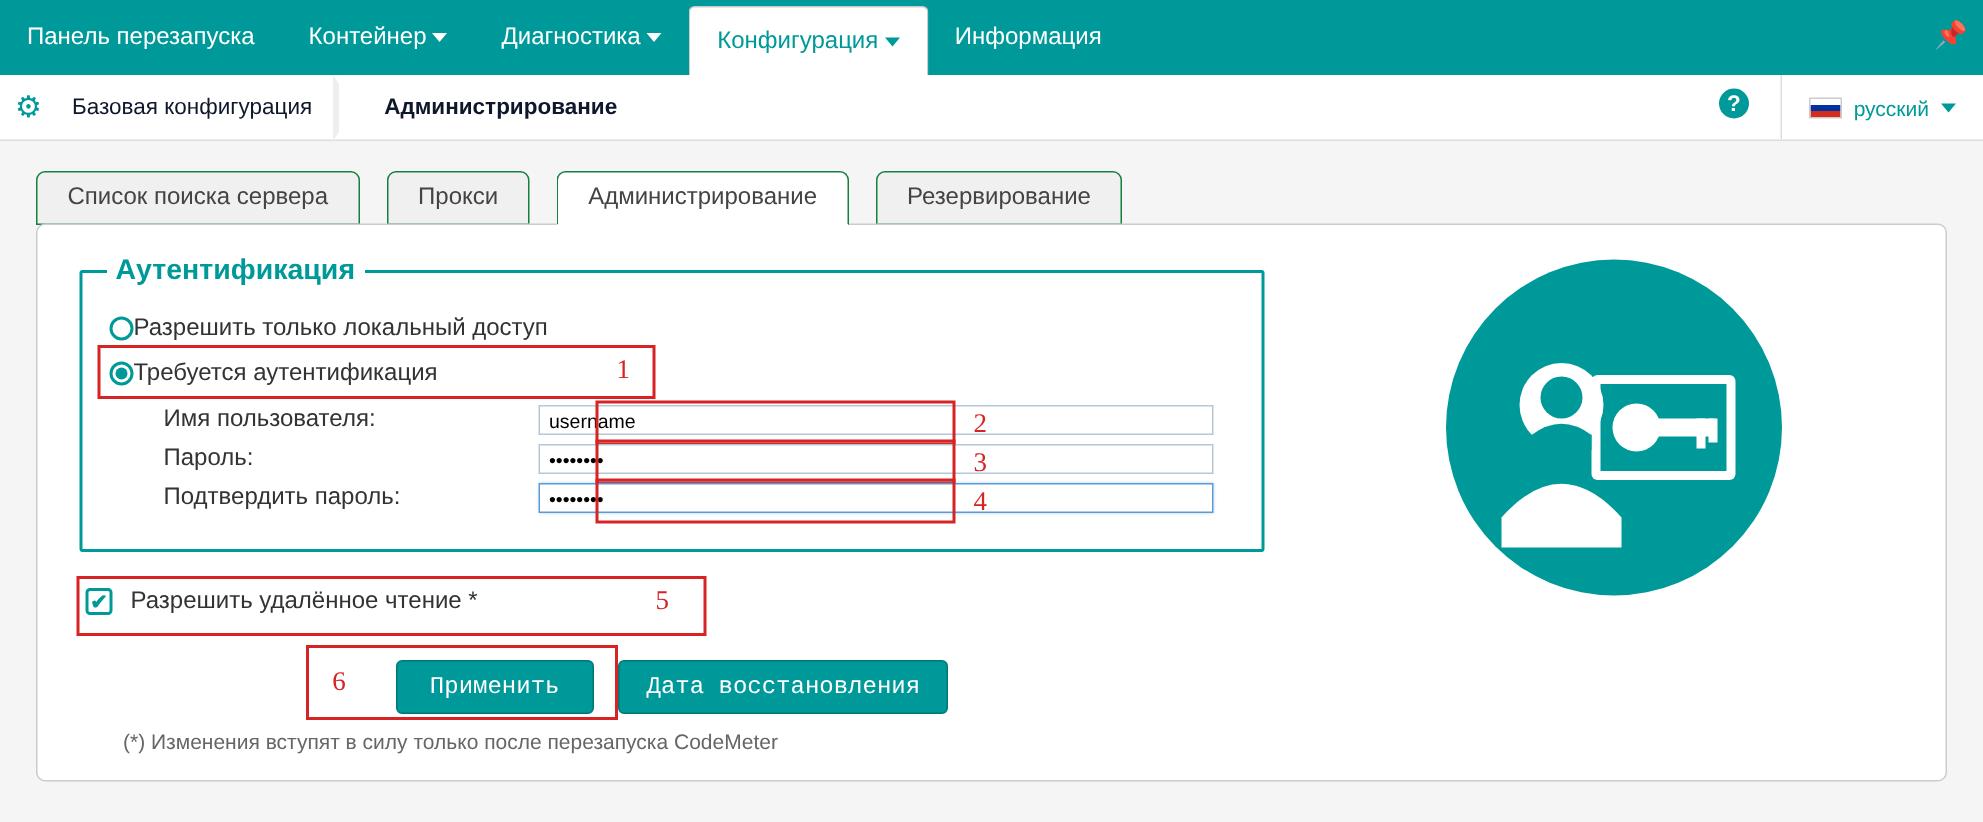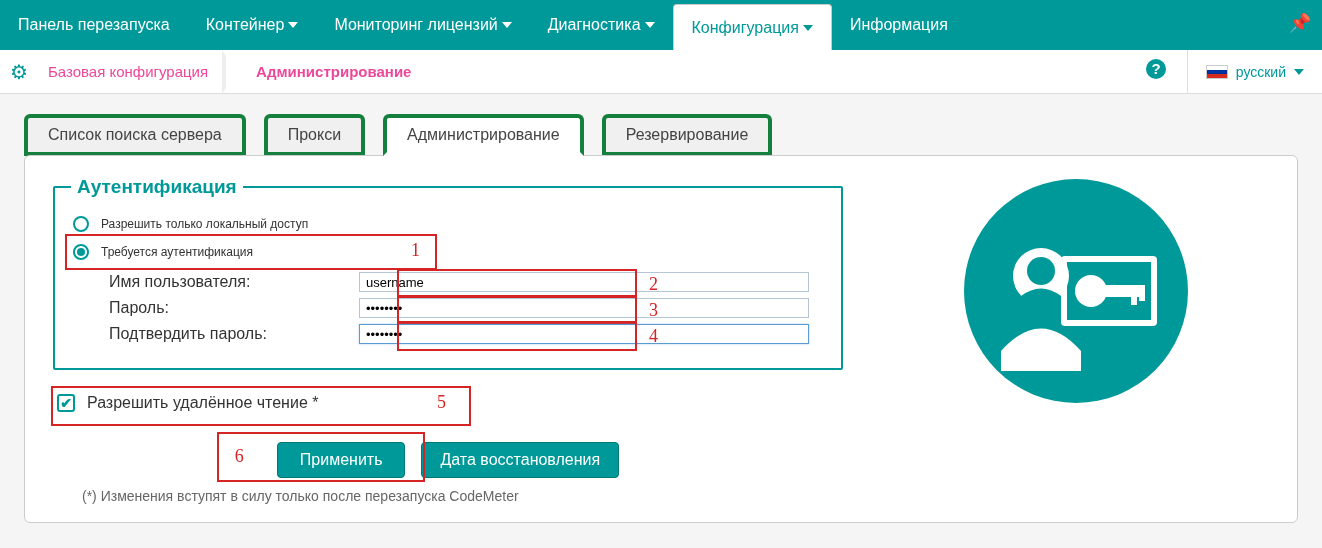--- a/index.html
+++ b/index.html
@@ -7,84 +7,80 @@
   
   .topnav { background: #009999; display: flex; align-items: stretch; height: 50px; position: relative; }
   .topnav-item { padding: 0 18px; color: #fff; font-size: 16px; display: flex; align-items: center; cursor: pointer; gap: 4px; }
   .topnav-item.active { background: #fff; color: #009999; border-radius: 4px 4px 0 0; margin-top: 4px; height: 46px; border: 1px solid #ccc; border-bottom: none; }
   .topnav-item.active .chev { border-top-color: #009999; }
   .chev { width: 0; height: 0; border-left: 5px solid transparent; border-right: 5px solid transparent; border-top: 6px solid #fff; display: inline-block; }
   .pin-icon { position: absolute; right: 10px; top: 12px; color: #80d0d0; font-size: 18px; }
 
   .breadcrumb-bar { background: #fff; display: flex; align-items: center; height: 44px; border-bottom: 1px solid #ddd; padding: 0 0 0 10px; position: relative; }
   .gear-ico { color: #009999; font-size: 20px; margin-right: 8px; }
-  .crumb { color: #ec4899; font-size: 15px; padding: 0 12px; position: relative; display: flex; align-items: center; height: 100%; }
+  .crumb { color: #0f172a; font-size: 15px; padding: 0 12px; position: relative; display: flex; align-items: center; height: 100%; }
   .crumb.first { border-right: none; }
   .crumb-sep { width: 0; height: 0; border-top: 22px solid transparent; border-bottom: 22px solid transparent; border-left: 14px solid #eee; margin: 0 2px; }
   .crumb-sep-inner { width: 0; height: 0; border-top: 18px solid transparent; border-bottom: 18px solid transparent; border-left: 12px solid #fff; margin-left: -12px; margin-right: 6px; }
   .crumb.bold { font-weight: 600; }
   .help-ico { margin-left: auto; color: #009999; font-size: 22px; padding-right: 20px; }
   .lang-sel { display: flex; align-items: center; gap: 8px; padding: 17px 18px; color: #009999; border-left: 1px solid #ddd; height: 100%; cursor: pointer; }
   .flag { width: 22px; height: 14px; background: linear-gradient(to bottom, #fff 33%, #0033a0 33%, #0033a0 66%, #d52b1e 66%); border: 1px solid #ccc; }
 
   .page { padding: 20px 24px 10px 24px; }
   .tab-row { display: flex; gap: 18px; margin-bottom: 0; }
-  .tab { background: #f0f0f0; border: 4px solid #15803d; border-radius: 6px 6px 0 0; padding: 8px 20px; font-size: 16px; color: #444; cursor: pointer; }
+  .tab { background: #f0f0f0; border: 1px solid #15803d; border-radius: 6px 6px 0 0; padding: 8px 20px; font-size: 16px; color: #444; cursor: pointer; }
   .tab.active { background: #fff; border-bottom-color: #fff; position: relative; z-index: 2; }
 
   .panel { background: #fff; border: 1px solid #ccc; border-radius: 6px; padding: 20px 28px 18px 28px; margin-top: -1px; position: relative; }
 
   .columns { display: flex; gap: 40px; }
   .left-col { flex: 0 0 790px; }
   .right-col { flex: 1; display: flex; justify-content: center; align-items: flex-start; }
 
   fieldset.auth { border: 2px solid #009999; border-radius: 2px; padding: 12px 5px 18px 16px; }
   fieldset.auth legend { color: #009999; font-size: 19px; font-weight: 600; padding: 0 6px; }
 
-  .radio-row { display: flex; align-items: center; gap: 12px; padding: 6px 2px; font-size: 12px; cursor: pointer; }
+  .radio-row { display: flex; align-items: center; padding: 6px 2px; font-size: 16px; cursor: pointer; }
   .radio-o { width: 16px; height: 16px; border: 2px solid #009999; border-radius: 50%; display: inline-flex; align-items: center; justify-content: center; }
   .radio-o.sel::after { content: ""; width: 8px; height: 8px; background: #009999; border-radius: 50%; }
   
   .red-box { border: 2.5px solid #d62323; position: absolute; pointer-events: none; }
   .red-num { position: absolute; color: #d62323; font-size: 18px; font-family: serif; }
 
   .field-row { display: flex; align-items: center; margin: 6px 0 6px 38px; }
   .field-label { width: 250px; font-size: 16px; color: #333; }
   .field-input { position: relative; }
   .field-input input { width: 450px; height: 20px; border: 1px solid #b5c7d6; padding: 2px 6px; font-size: 13px; }
   .field-input input.focused { border-color: #5b9bd5; box-shadow: 0 0 2px rgba(91,155,213,0.5); }
 
   .check-row { display: flex; align-items: center; gap: 12px; margin: 24px 0 10px 4px; font-size: 16px; position: relative; }
   .chk { width: 18px; height: 18px; border: 2px solid #009999; border-radius: 3px; display: inline-flex; align-items: center; justify-content: center; color: #009999; font-size: 14px; font-weight: bold; }
 
   .btn-row { display: flex; gap: 16px; margin: 20px 0 8px 0; justify-content: center; width: 790px; }
-  .btn { background: #009999; color: #fff; border: 1px solid #007777; border-radius: 4px; padding: 8px 22px; font-size: 16px; cursor: pointer; }
+  .btn { background: #009999; color: #fff; border: 1px solid #007777; border-radius: 4px; padding: 8px 22px; font-size: 16px; cursor: pointer; font-family: Liberation Mono, monospace; }
   .btn.vosst { padding: 8px 18px; }
 
   .footnote { color: #666; font-size: 14px; margin-top: 10px; margin-left: 29px; }
 
   .avatar-svg { width: 230px; height: 230px; }
   
   
   .rel { position: relative; }
   .overlay-field { position: absolute; border: 2.5px solid #d62323; pointer-events: none; }
 </style>
 </head>
 <body>
 
 <div class="topnav">
   <div class="topnav-item">
       <span>Панель перезапуска</span>
     </div>
   <div class="topnav-item">
       <span>Контейнер</span>
-      <span class="chev"></span>
-    </div>
-  <div class="topnav-item">
-      <span>Мониторинг лицензий</span>
       <span class="chev"></span>
     </div>
   <div class="topnav-item">
       <span>Диагностика</span>
       <span class="chev"></span>
     </div>
   <div class="topnav-item active">
       <span>Конфигурация</span>
       <span class="chev"></span>
     </div>

